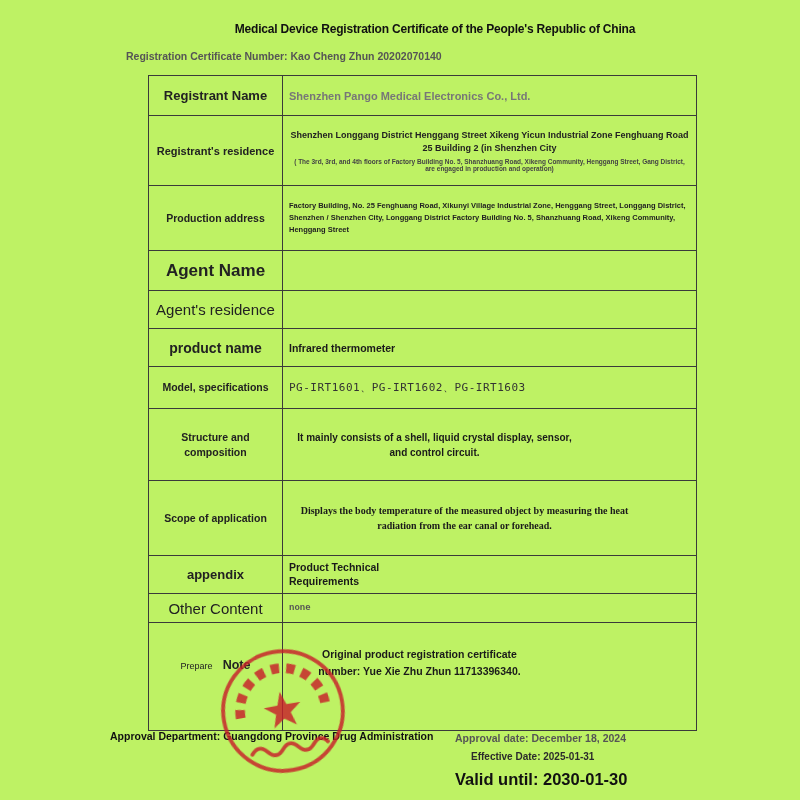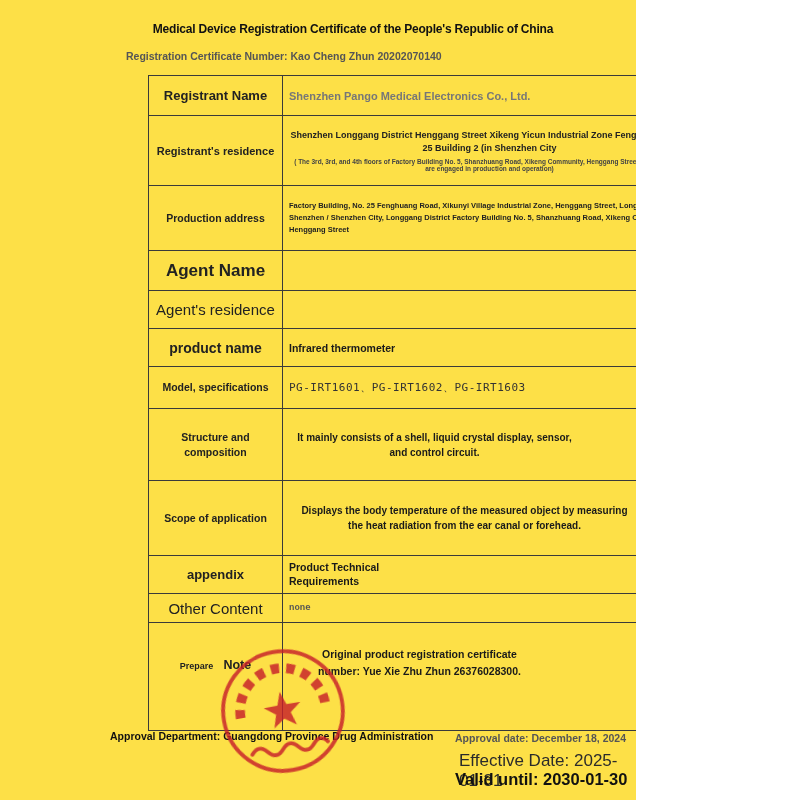--- a/index.html
+++ b/index.html
@@ -3,21 +3,21 @@
 <meta charset="utf-8">
 <style>
   * { margin:0; padding:0; box-sizing:border-box; }
   html,body { background:#ffffff; }
   body {
     width:800px; height:800px;
     font-family:"Liberation Sans", sans-serif;
     color:#1a1a1a;
     position:relative;
   }
-  .page { position:relative; width:636px; height:800px; background:#fde047; overflow:hidden; }
+  .page { position:relative; width:800px; height:800px; background:#bef264; overflow:hidden; }
 
   .title {
     position:absolute; top:22px; left:0; width:100%;
     text-align:center; padding-left:70px;
     font-size:12px; font-weight:bold; color:#111;
     letter-spacing:-0.2px;
   }
   .cert-number {
     position:absolute; top:50px; left:126px;
     font-size:10.5px; font-weight:bold; color:#555;
@@ -55,41 +55,41 @@
   .lbl-sm   { font-size:11px; font-weight:bold; }
   .lbl-xs   { font-size:10.5px; font-weight:600; line-height:1.35; }
 
   .val-registrant { font-size:11px; font-weight:bold; color:#777; }
   .val-residence-main { font-size:9px; font-weight:bold; text-align:center; line-height:1.4; color:#222; }
   .val-residence-sub  { font-size:6.5px; font-weight:bold; text-align:center; color:#444; margin-top:3px; }
   .val-production { font-size:7.5px; font-weight:bold; text-align:left; line-height:1.6; color:#222; }
   .val-product    { font-size:10.5px; font-weight:bold; }
   .val-model      { font-family:"DejaVu Sans Mono", monospace; font-size:11px; color:#333; letter-spacing:0.5px; }
   .val-structure  { font-size:10px; font-weight:bold; text-align:center; padding:0 120px 0 10px !important; line-height:1.5; }
-  .val-scope      { font-size:10px; font-weight:bold; text-align:center; padding:0 60px 0 10px !important; line-height:1.5; }
+  .val-scope      { font-size:10px; font-weight:bold; text-align:center; padding:0 60px 0 10px !important; line-height:1.5;font-family:Liberation Serif, serif; }
   .val-appendix   { font-size:10.5px; font-weight:bold; }
   .val-appendix span { display:inline-block; max-width:105px; line-height:1.3; }
   .val-none       { font-size:9px; font-weight:600; color:#555;font-family:Liberation Mono, monospace; }
   .val-note       { font-size:10.5px; font-weight:bold; text-align:center; padding:0 160px 28px 20px !important; line-height:1.55; }
 
   td.lbl-note { padding-bottom:28px !important; }
-  .lbl-note-small { font-size:9px; font-weight:700; margin-right:10px; }
+  .lbl-note-small { font-size:9px; font-weight:400; margin-right:10px; }
   .lbl-note-big   { font-size:12.5px; font-weight:bold; }
 
   .approval-dept {
     position:absolute; left:110px; top:730px;
     font-size:10.5px; font-weight:bold; color:#111;
   }
   .approval-date {
     position:absolute; left:455px; top:732px;
     font-size:10.5px; font-weight:bold; color:#555;
   }
   .effective-date {
-    position:absolute; left:459px; top:751px;
-    font-size:17px; font-weight:normal; color:#2b2b2b;
+    position:absolute; left:471px; top:751px;
+    font-size:10px; font-weight:bold; color:#2b2b2b;
   }
   .valid-until {
     position:absolute; left:455px; top:770px;
     font-size:16.5px; font-weight:bold; color:#111;
   }
 
   .seal {
     position:absolute; left:218px; top:646px;
     width:130px; height:130px;
     filter: blur(0.6px);
@@ -154,21 +154,21 @@
         </td>
       </tr>
       <tr class="r11">
         <td class="label lbl-md">Other Content</td>
         <td class="val-none">none</td>
       </tr>
       <tr class="r12">
         <td class="label lbl-note">
           <span class="lbl-note-small">Prepare</span><span class="lbl-note-big">Note</span>
         </td>
-        <td class="val-note">Original product registration certificate number: Yue Xie Zhu Zhun 26376028300.</td>
+        <td class="val-note">Original product registration certificate number: Yue Xie Zhu Zhun 11713396340.</td>
       </tr>
     </tbody>
   </table>
 
   <div class="approval-dept">Approval Department: Guangdong Province Drug Administration</div>
   <div class="approval-date">Approval date: December 18, 2024</div>
   <div class="effective-date">Effective Date: 2025-01-31</div>
   <div class="valid-until">Valid until: 2030-01-30</div>
 
   <svg class="seal" viewBox="0 0 200 200" aria-hidden="true">

